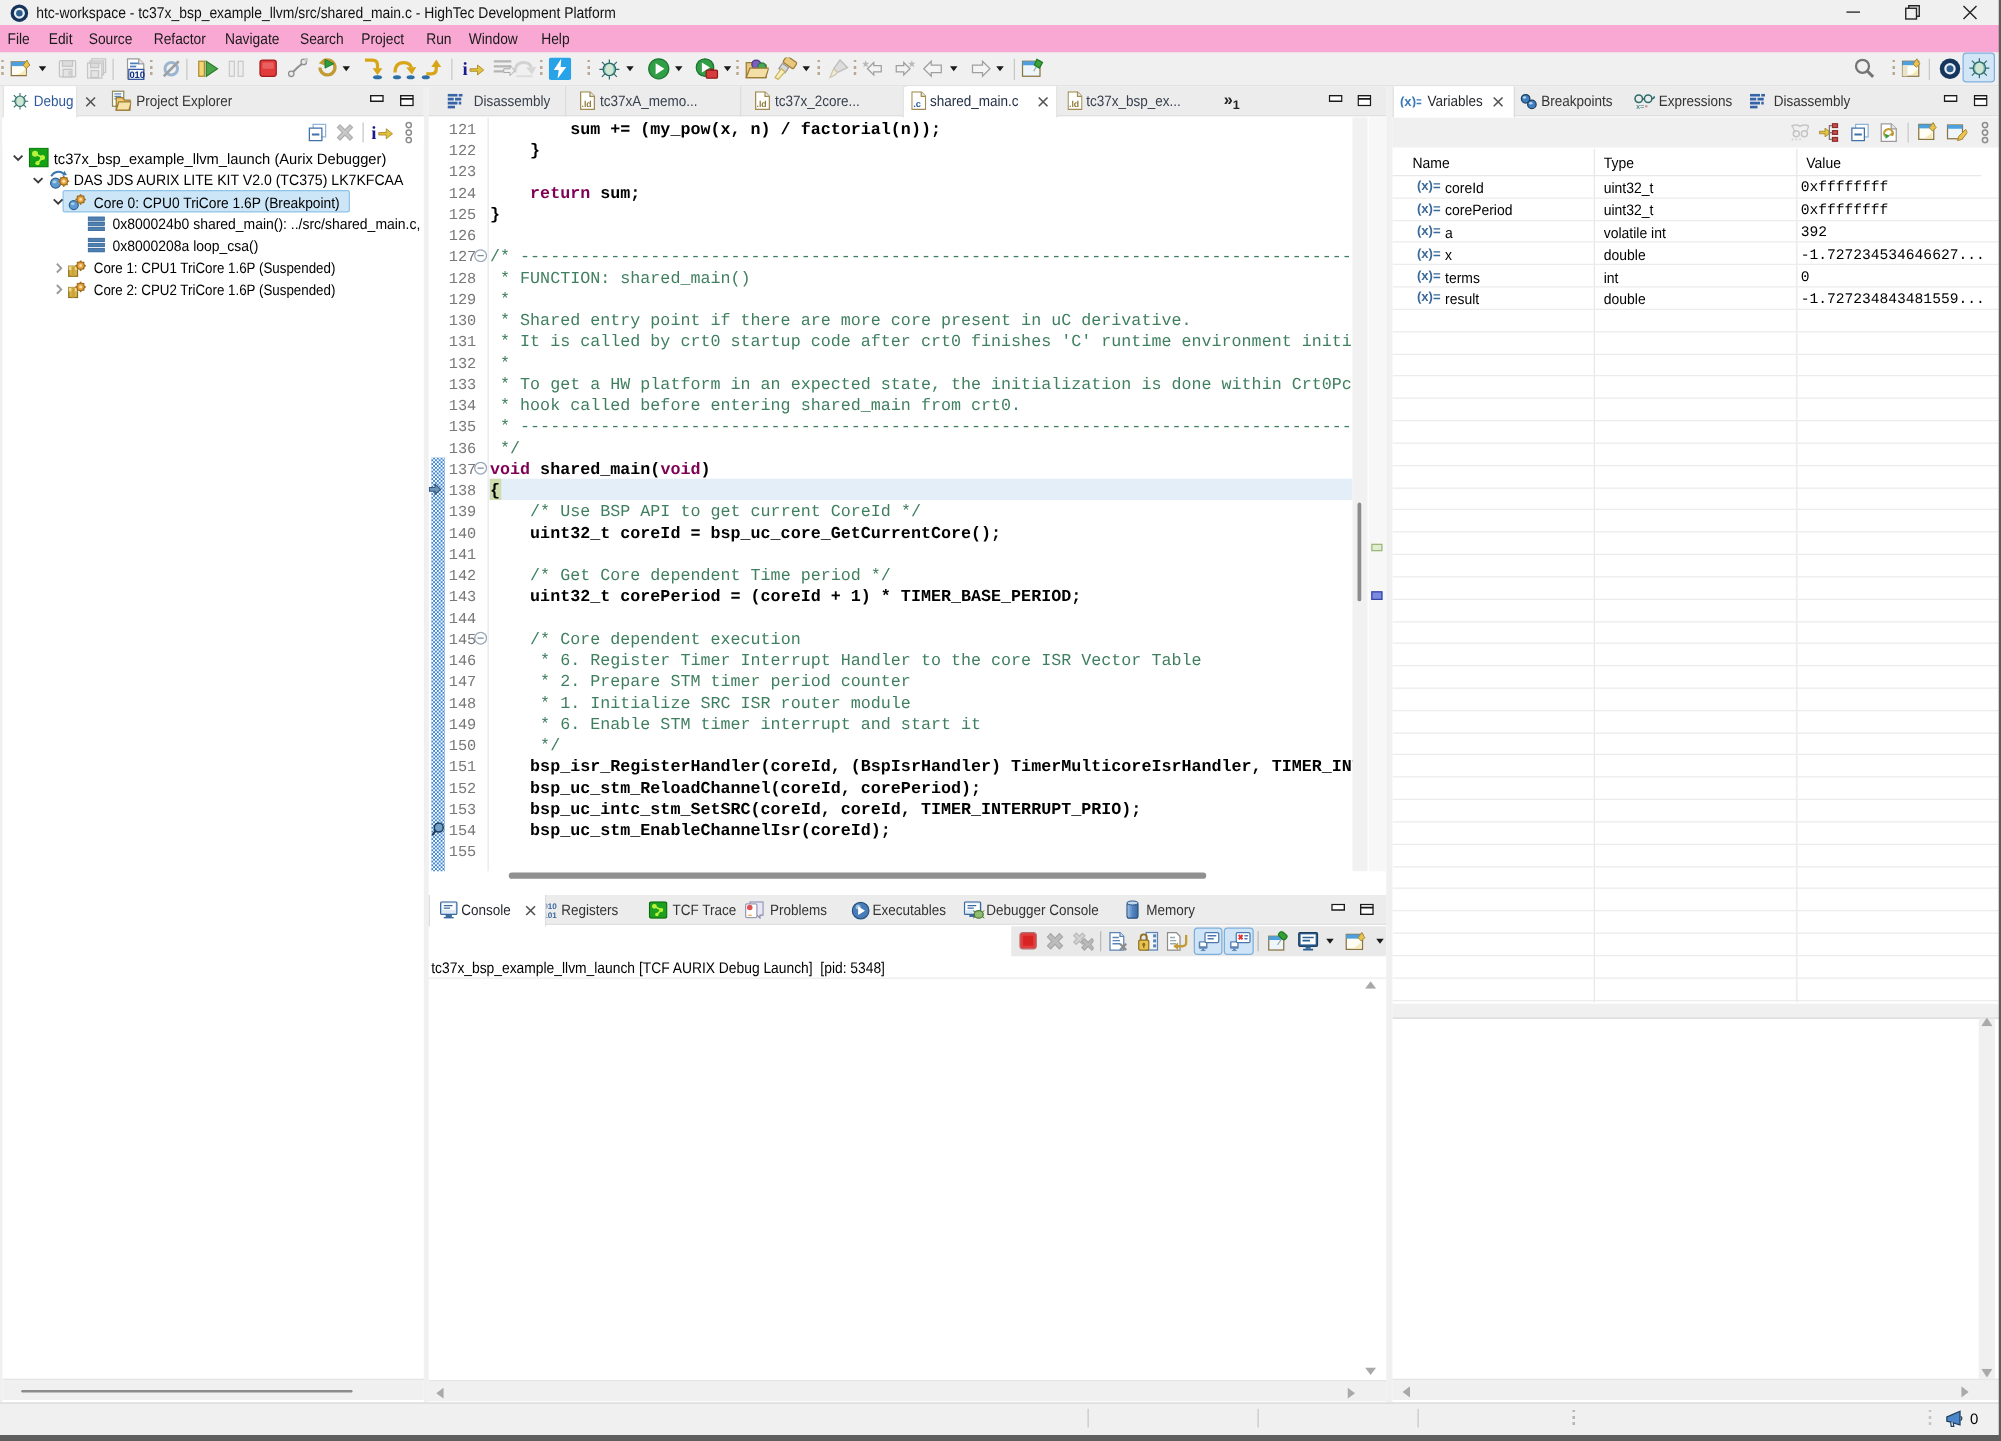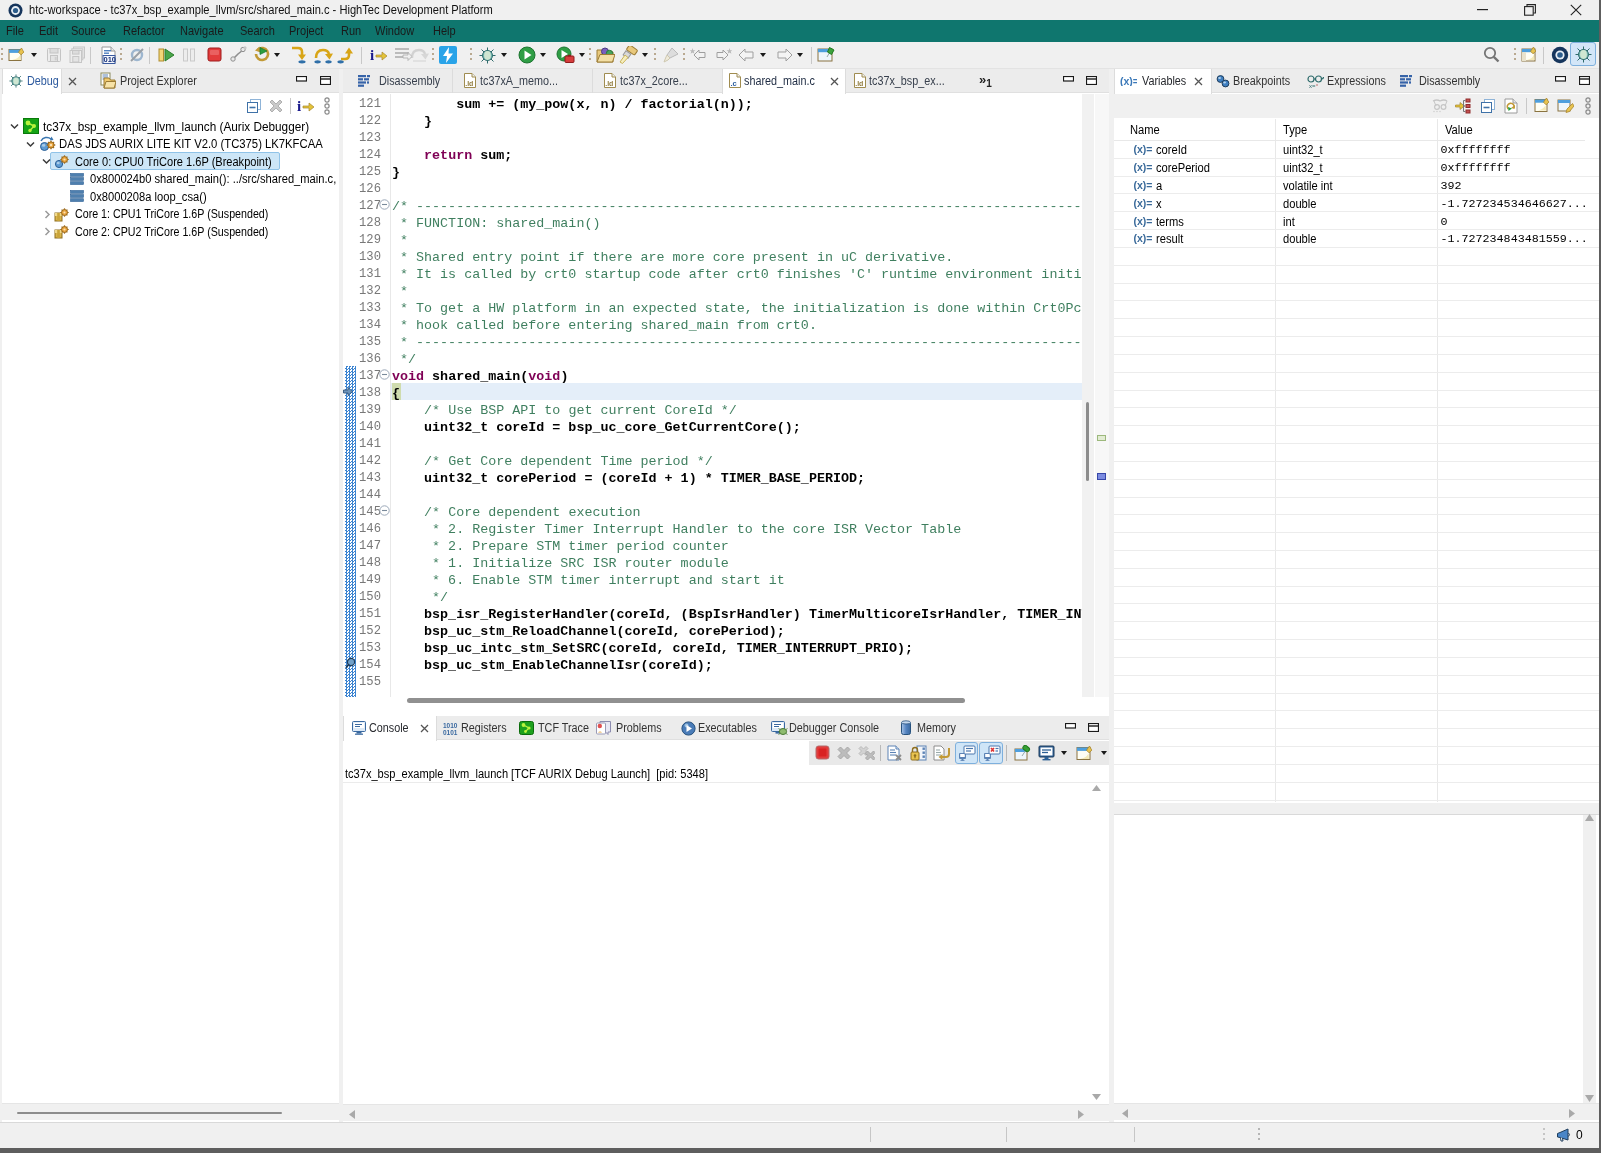--- a/index.html
+++ b/index.html
@@ -3,21 +3,21 @@
 *{margin:0;padding:0;box-sizing:border-box}
 html,body{width:1601px;height:1153px;overflow:hidden}
 body{font-family:"Liberation Sans",sans-serif;background:#f0f0f0;position:relative;color:#000}
 .abs{position:absolute}
 .sans12{font-size:12px;font-family:"Liberation Sans",sans-serif}
 .mono{font-family:"Liberation Mono",monospace;font-size:13.36px;line-height:17px}
 svg{display:block}
 
 #titlebar{left:0;top:0;width:1601px;height:20px;background:#f0f0f0}
 #titletxt{left:29px;top:3px;font-size:12.5px;color:#111;transform:scaleX(0.89);transform-origin:0 50%}
-#menubar{left:0;top:20px;width:1601px;height:22px;background:#0f766e}
+#menubar{left:0;top:20px;width:1601px;height:22px;background:#f9a8d4}
 .mi{position:absolute;top:4px;font-size:12.4px;color:#1a1a1a;transform:scaleX(0.89);transform-origin:0 50%}
 #toolbar{left:0;top:42px;width:1601px;height:27px;background:#f0f0f0;border-bottom:1px solid #e3e3e3}
 .tsep{position:absolute;top:5px;width:1px;height:17px;background:#c8c8c8}
 .tdots{position:absolute;top:6px;width:2px;height:15px;background-image:repeating-linear-gradient(#b9a990 0 2px,transparent 2px 5px)}
 .dn{position:absolute;top:11px;width:0;height:0;border-left:3.5px solid transparent;border-right:3.5px solid transparent;border-top:4px solid #1a1a1a}
 
 .panel{position:absolute;background:#fff}
 .tabrow{position:absolute;left:0;top:0;right:0;height:24px;background:#ececec;border-bottom:1px solid #e0e0e0}
 .tab{position:absolute;top:0;height:24px;font-size:12px;color:#333;white-space:nowrap}
 .tab.active{background:#fff;border-left:1px solid #dcdcdc;border-right:1px solid #dcdcdc;color:#26282d;height:25px;z-index:2}
@@ -291,21 +291,21 @@
             <line x1="14.5" y1="2.5" x2="2.5" y2="14.5"></line>
           </g>
           <circle cx="8.5" cy="8.5" r="5" fill="#76b5b0" stroke="#2e6b6b"></circle>
           <ellipse cx="8.5" cy="8.5" rx="3.4" ry="4.4" fill="#cfe6d2"></ellipse>
         </svg>
       <span class="tablbl" style="left:24px;color:#2d5a9e">Debug</span>
       <svg class="abs" style="left:65px;top:8px" width="9" height="9" viewBox="0 0 9 9" stroke="#555" stroke-width="1.3">
           <path d="M1 1 L8 8 M8 1 L1 8"></path>
         </svg>
     </div>
-    <div class="tab" style="left:94px;width:125px">
+    <div class="tab" style="left:83px;width:125px">
       <svg class="abs" style="left:4px;top:3px" width="16" height="17" viewBox="0 0 16 17">
           <rect x="1" y="1" width="9" height="12" fill="#fff" stroke="#8a8a5c"></rect>
           <g stroke="#5c83b5" stroke-width="1">
             <line x1="2.5" y1="3" x2="8" y2="3"></line>
             <line x1="2.5" y1="5" x2="8" y2="5"></line>
             <line x1="2.5" y1="7" x2="7" y2="7"></line>
           </g>
           <path d="M4 6 H9 L10.5 8 H15 V16 H4 Z" fill="#f0c96c" stroke="#9c7c35"></path>
           <path d="M4 16 L6 9.5 H16 L14.2 16 Z" fill="#f7e3a8" stroke="#9c7c35"></path>
         </svg>
@@ -624,21 +624,21 @@
 <span class="c"> */</span>
 <span class="k">void</span> shared_main(<span class="k">void</span>)
 {
     <span class="c">/* Use BSP API to get current CoreId */</span>
     uint32_t coreId = bsp_uc_core_GetCurrentCore();
 
     <span class="c">/* Get Core dependent Time period */</span>
     uint32_t corePeriod = (coreId + 1) * TIMER_BASE_PERIOD;
 
     <span class="c">/* Core dependent execution</span>
-<span class="c">     * 2. Register Timer Interrupt Handler to the core ISR Vector Table</span>
+<span class="c">     * 6. Register Timer Interrupt Handler to the core ISR Vector Table</span>
 <span class="c">     * 2. Prepare STM timer period counter</span>
 <span class="c">     * 1. Initialize SRC ISR router module</span>
 <span class="c">     * 6. Enable STM timer interrupt and start it</span>
 <span class="c">     */</span>
     bsp_isr_RegisterHandler(coreId, (BspIsrHandler) TimerMulticoreIsrHandler, TIMER_INTERRUPT_PRIO);
     bsp_uc_stm_ReloadChannel(coreId, corePeriod);
     bsp_uc_intc_stm_SetSRC(coreId, coreId, TIMER_INTERRUPT_PRIO);
     bsp_uc_stm_EnableChannelIsr(coreId);
 </pre>
 
@@ -662,21 +662,21 @@
             <line x1="3" y1="5.5" x2="8" y2="5.5"></line>
           </g>
           <rect x="4.5" y="11" width="5" height="1.6" fill="#3a69a0"></rect>
           <rect x="3" y="12.6" width="8" height="1.2" fill="#3a69a0"></rect>
         </svg>
       <span class="tablbl" style="left:25px;color:#26282d">Console</span>
       <svg class="abs" style="left:76px;top:8px" width="9" height="9" viewBox="0 0 9 9" stroke="#555" stroke-width="1.3">
           <path d="M1 1 L8 8 M8 1 L1 8"></path>
         </svg>
     </div>
-    <div class="tab" style="left:94px;width:75px">
+    <div class="tab" style="left:82px;width:75px">
       <svg class="abs" style="left:6px;top:5px" width="15" height="14" viewBox="0 0 15 14">
           <text x="0" y="6.5" font-size="6.5" font-weight="bold" fill="#3a69a0" font-family="Liberation Sans">1010</text>
           <text x="0" y="13.5" font-size="6.5" font-weight="bold" fill="#3a69a0" font-family="Liberation Sans">0101</text>
         </svg>
       <span class="tablbl" style="left:24px">Registers</span>
     </div>
     <div class="tab" style="left:169px;width:81px">
       <svg class="abs" style="left:7px;top:5px" width="15" height="14" viewBox="0 0 15 14">
           <rect x="0.5" y="0.5" width="14" height="13" rx="2" fill="#1da01d" stroke="#0a6b0a"></rect>
           <circle cx="4.5" cy="4" r="1.9" fill="#b8f33e"></circle>

